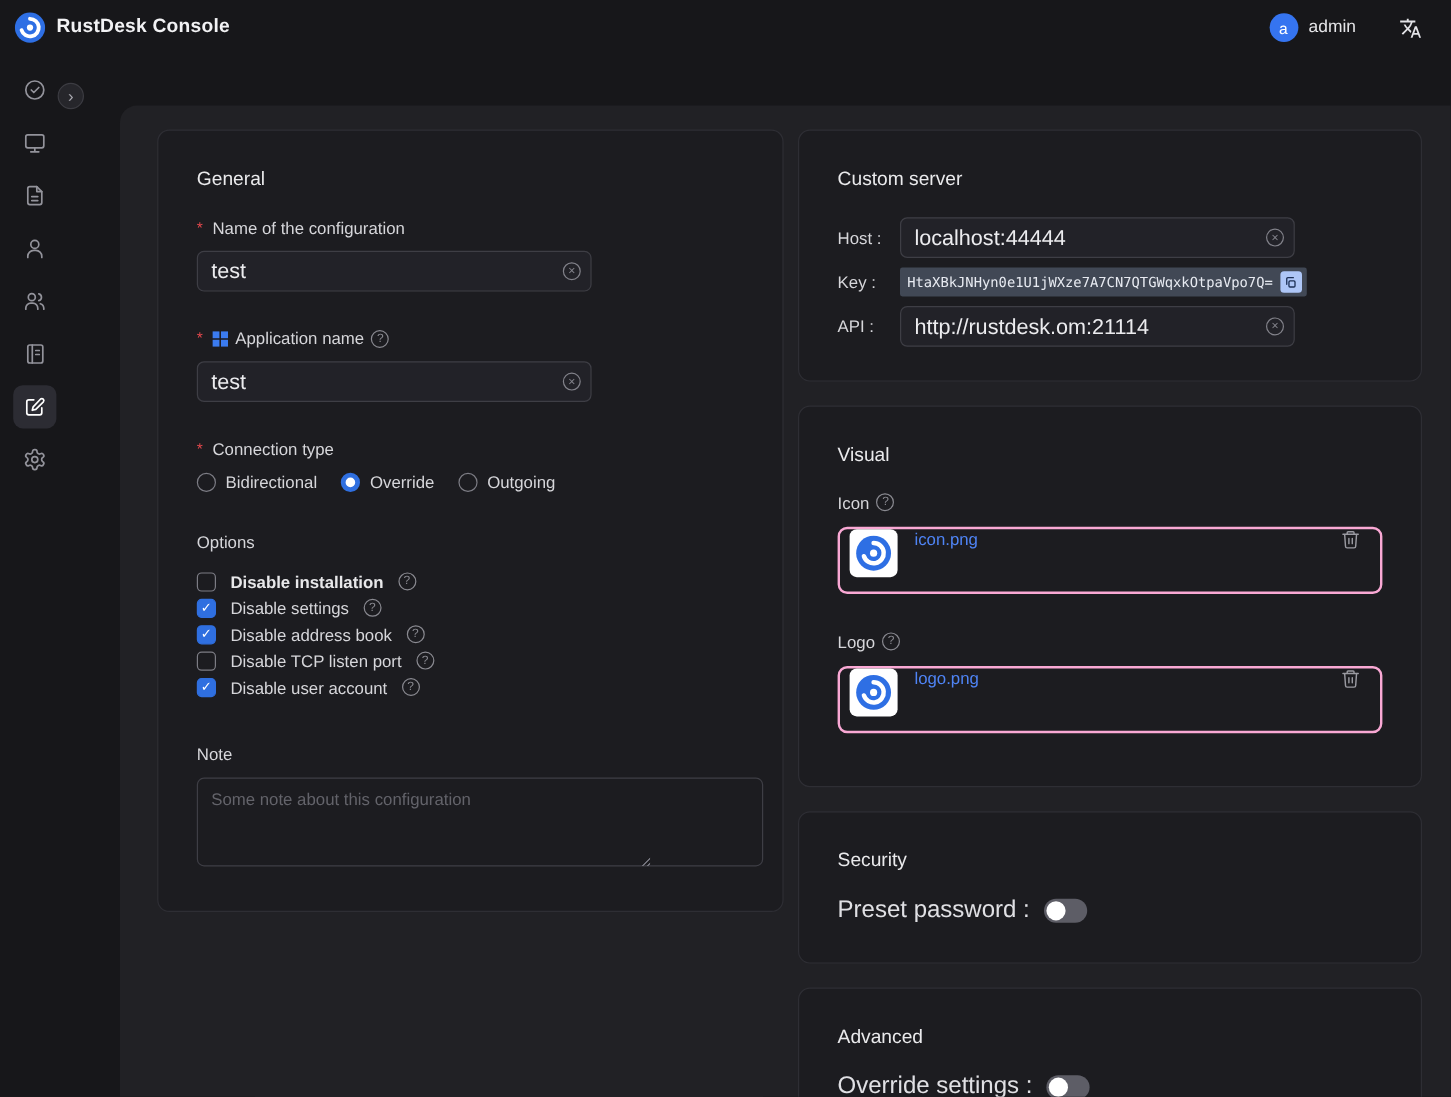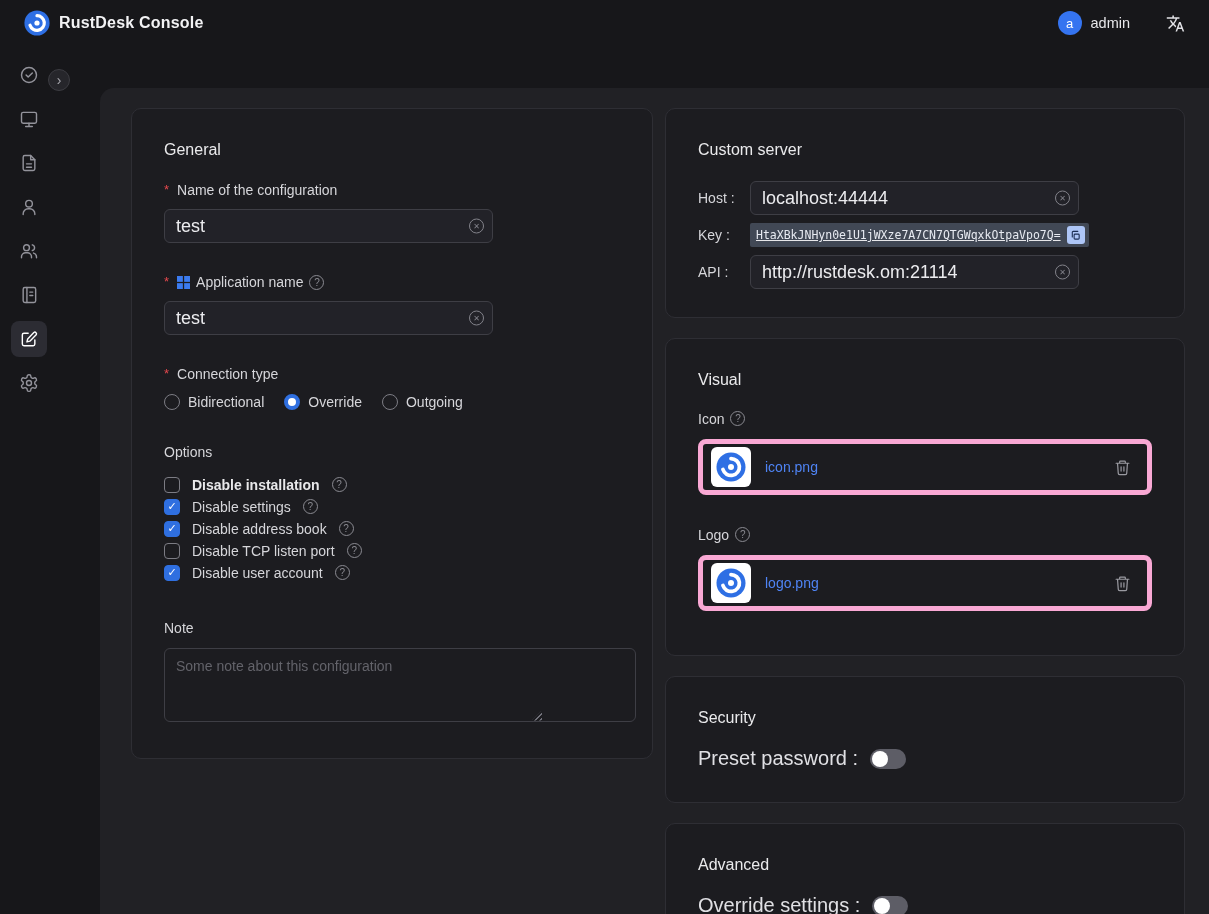--- a/index.html
+++ b/index.html
@@ -7,21 +7,21 @@
   body {
     width: 1209px; height: 914px; overflow: hidden;
     background: #17171a;
     font-family: "Liberation Sans", sans-serif;
     color: #e7e7ea;
     position: relative;
   }
 
   
   .hdr {
-    position: absolute; top: 0; left: 12px; right: 0; height: 46px;
+    position: absolute; top: 0; left: 0; right: 0; height: 46px;
     display: flex; align-items: center; justify-content: space-between;
     padding: 0 24px 0 12px; z-index: 20;
   }
   .brand { display: flex; align-items: center; gap: 9px; }
   .brand-title { font-size: 16px; font-weight: 700; color: #f2f2f4; letter-spacing: .2px; }
   .hdr-right { display: flex; align-items: center; }
   .avatar {
     width: 24px; height: 24px; border-radius: 50%; background: #3574f0;
     color: #fff; font-size: 13px; display: flex; align-items: center; justify-content: center;
   }
@@ -115,33 +115,33 @@
     position: absolute; right: 2px; bottom: 5px; width: 10px; height: 10px;
     background: repeating-linear-gradient(135deg, transparent 0 2px, #71717a 2px 3.2px);
     clip-path: polygon(100% 0, 100% 100%, 0 100%);
   }
 
   
   .srv-row { display: flex; align-items: center; margin-bottom: 8px; }
   .srv-label { width: 52px; flex: none; font-size: 14px; color: #d6d6da; }
   .key-box {
     display: inline-flex; align-items: center; gap: 6px;
-    background: #414855; border-radius: 2px; padding: 3px 4px 3px 6px; text-decoration: underline;
+    background: #414855; border-radius: 2px; padding: 3px 4px 3px 6px;
   }
   .key-text { font-family: "DejaVu Sans Mono", monospace; font-size: 11.5px; color: #e7eaf1; white-space: nowrap; }
   .copy-btn {
     width: 18px; height: 18px; border-radius: 3px; background: #aec6f7;
     display: flex; align-items: center; justify-content: center; cursor: pointer; flex: none;
   }
 
   
   .upload-label { font-size: 14px; color: #d6d6da; margin: 0 0 12px; display: flex; align-items: flex-start; gap: 6px; }
   .upload-box {
-    border: 5px solid #f9a8d4; border-radius: 8px; height: 56px;
-    display: flex; align-items: center; gap: 14px; padding: 0 16px 0 8px;
+    border: 2px solid #f9a8d4; border-radius: 8px; height: 56px;
+    display: flex; align-items: flex-start; gap: 14px; padding: 0 16px 0 8px;
   }
   .thumb {
     width: 40px; height: 40px; background: #ffffff; border-radius: 6px;
     display: flex; align-items: center; justify-content: center; flex: none;
   }
   .file-link { color: #4f84f5; font-size: 14px; flex: 1; text-decoration: none; cursor: pointer; }
   .trash { color: #9a9aa1; display: flex; cursor: pointer; }
   .gap32 { margin-top: 32px; }
   .visual-card { padding-bottom: 44px; }
 

